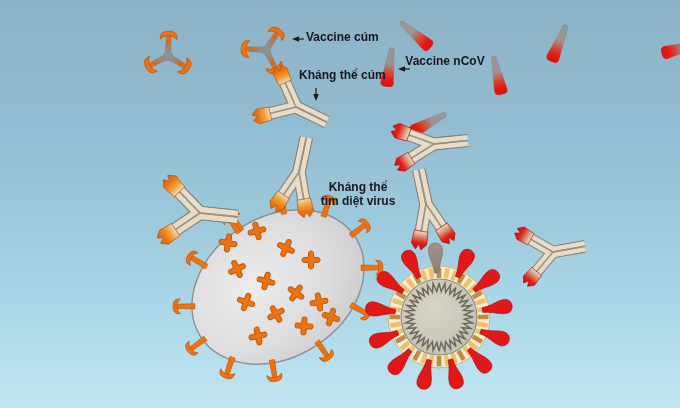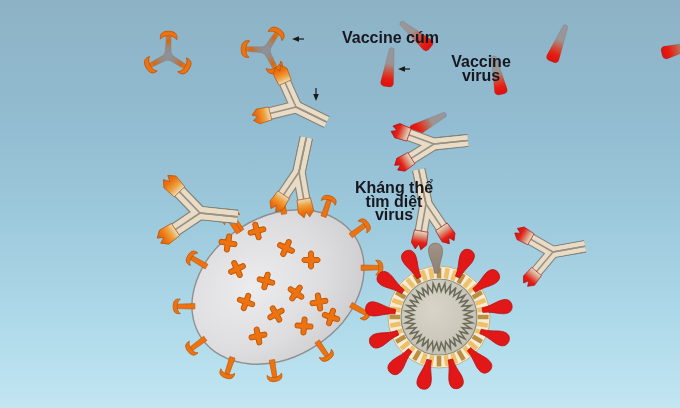--- a/index.html
+++ b/index.html
@@ -7,21 +7,21 @@
     position:relative; width:680px; height:408px; overflow:hidden;
     background:linear-gradient(180deg,
       var(--background-top,#8DB2C5) 0%,
       #92BCD1 30%, #9ECADD 55%, #AFDAEA 80%,
       var(--background-bottom,#C2E6F2) 100%);
     font-family:"Liberation Sans", sans-serif;
   }
   #art{position:absolute;left:0;top:0;}
   .lbl{
     position:absolute; color:var(--label-text,#17171F);
-    font-size:16px; font-weight:600; line-height:13.5px; white-space:nowrap;margin-left:36px;
+    font-size:12px; font-weight:600; line-height:13.5px; white-space:nowrap;
   }
   .lbl.center{text-align:center; white-space:normal;}
   .lbl span{display:block;}
 </style>
 </head>
 <body>
 
 <div id="stage">
 
   <svg id="art" width="680" height="408" viewBox="0 0 680 408">
@@ -424,23 +424,26 @@
           <line x1="410" y1="69" x2="405" y2="69" stroke="#1A1A1A" stroke-width="1.2"></line>
           <polygon points="398,69 405,66.2 405,71.8" fill="#1A1A1A"></polygon>
         </g>
       </g>
   </svg>
 
   <div class="lbl" style="left:306px; top:31px;">
     <span>Vaccine cúm</span>
   </div>
 
+  <div class="lbl" style="left:299px; top:69px;">
+    <span>Kháng thể cúm</span>
+  </div>
 
   <div class="lbl center" style="left:402px; top:55px; width:86px;">
-    <span>Vaccine virus</span>
+    <span>Vaccine nCoV</span>
   </div>
 
   <div class="lbl center" style="left:314px; top:181px; width:88px;">
     <span>Kháng thể</span>
     <span>tìm diệt virus</span>
   </div>
 
 </div>
 
 </body></html>

